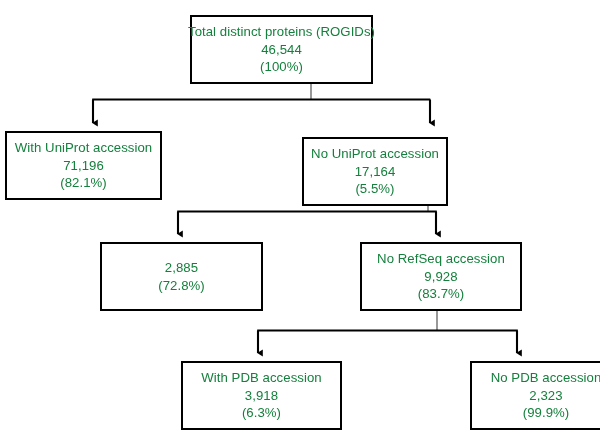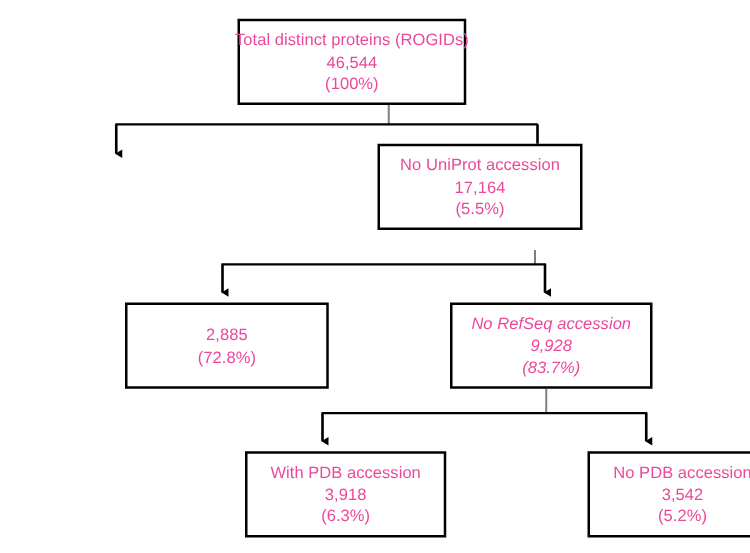--- a/index.html
+++ b/index.html
@@ -30,21 +30,21 @@
     justify-content: center;
     z-index: 3;
   }
   .node .line {
     display: block;
     font-size: 13.2px;
     line-height: 17.5px;
     letter-spacing: 0.05px;
     white-space: nowrap;
     text-align: center;
-    color: #ec4899;
+    color: #15803d;
   }
   .node .line.title {
     margin-bottom: 0px;
   }
   svg#connectors {
     position: absolute;
     left: 0;
     top: 0;
     width: 600px;
     height: 442px;
@@ -85,43 +85,48 @@
       <line x1="517" y1="330.5" x2="517" y2="353" stroke="#000000" stroke-width="2.1" marker-end="url(#arrowhead)"></line>
     </g>
   </svg>
 
   <div class="node" style="left:190px; top:15px; width:183px; height:69px;">
     <span class="line title">Total distinct proteins (ROGIDs)</span>
     <span class="line">46,544</span>
     <span class="line">(100%)</span>
   </div>
 
+  <div class="node" style="left:5px; top:131px; width:157px; height:69px;">
+    <span class="line title">With UniProt accession</span>
+    <span class="line">71,196</span>
+    <span class="line">(82.1%)</span>
+  </div>
 
-  <div class="node" style="left:302px; top:115px; width:164px; height:69px;">
+  <div class="node" style="left:302px; top:137px; width:146px; height:69px;">
     <span class="line title">No UniProt accession</span>
     <span class="line">17,164</span>
     <span class="line">(5.5%)</span>
   </div>
 
   <div class="node" style="left:100px; top:242px; width:163px; height:69px;">
     <span class="line">2,885</span>
     <span class="line">(72.8%)</span>
   </div>
 
-  <div class="node" style="left:360px; top:242px; width:162px; height:69px;font-style:italic;">
+  <div class="node" style="left:360px; top:242px; width:162px; height:69px;">
     <span class="line title">No RefSeq accession</span>
     <span class="line">9,928</span>
     <span class="line">(83.7%)</span>
   </div>
 
-  <div class="node" style="left:196px; top:361px; width:161px; height:69px;">
+  <div class="node" style="left:181px; top:361px; width:161px; height:69px;">
     <span class="line title">With PDB accession</span>
     <span class="line">3,918</span>
     <span class="line">(6.3%)</span>
   </div>
 
   <div class="node" style="left:440px; top:361px; width:152px; height:69px;margin-left:30px;">
     <span class="line title">No PDB accession</span>
-    <span class="line">3,542</span>
-    <span class="line">(5.2%)</span>
+    <span class="line">2,323</span>
+    <span class="line">(99.9%)</span>
   </div>
 
 </div>
 
 </body></html>

